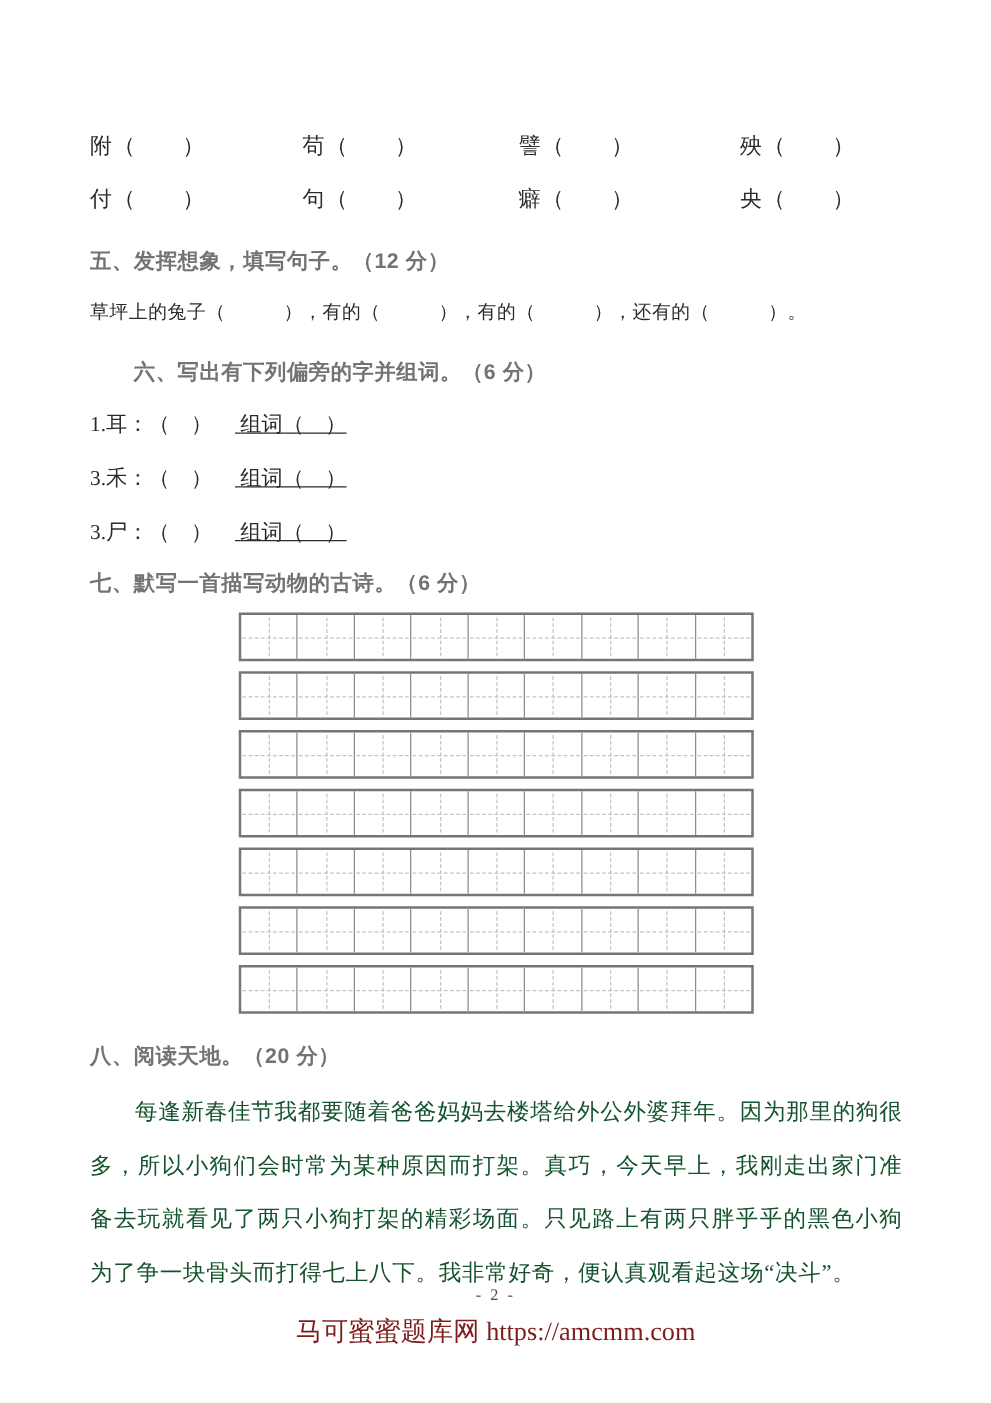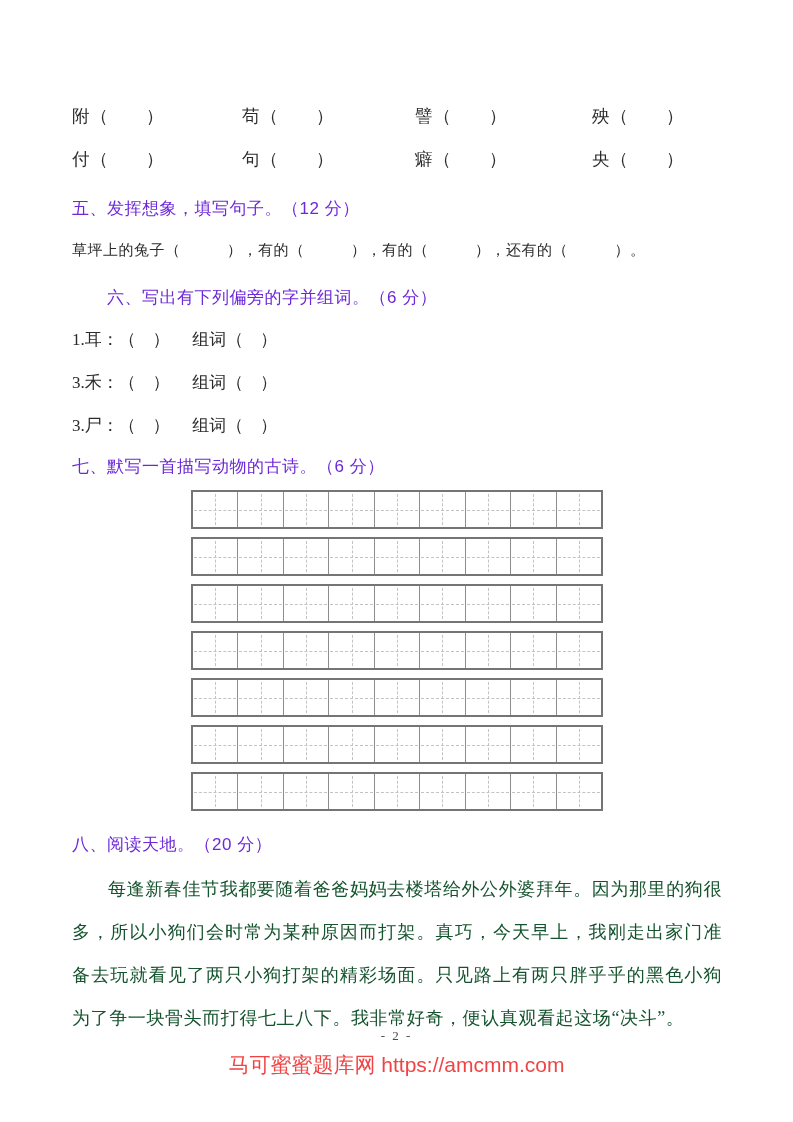--- a/index.html
+++ b/index.html
@@ -28,44 +28,45 @@
     font-size: 17.5px;
     line-height: 26px;
     letter-spacing: 1px;
   }
   .match-row + .match-row { margin-top: 17px; }
 
   
   .heading {
     margin: 0;
     font-family: "Liberation Sans", "DejaVu Sans", sans-serif;
-    font-weight: 400;
+    font-weight: 700;
     font-size: 17px;
     line-height: 25px;
-    color: #6d28d9;
+    color: #737373;
     letter-spacing: 0.5px;
   }
   .mt-s5 { margin-top: 24px; }
   .mt-s6 { margin-top: 22px; margin-left: 35px; }
   .mt-s7 { margin-top: 15px; }
   .mt-s8 { margin-top: 21px; }
 
   
   .fill-line {
     margin: 16px 0 0 0;
     font-size: 15px;
     line-height: 26px;
     letter-spacing: 0.5px;
   }
 
   
   .six-item {
     margin-top: 17px;
     font-size: 17px;
     line-height: 26px;
+    text-decoration: underline;
   }
   .six-label {
     display: inline-block;
     width: 116px;
   }
 
   
   .poem-grid {
     margin-top: 11px;
     margin-left: 119px;
@@ -123,23 +124,23 @@
     top: 1028px;
     text-align: center;
   }
   .pagenum {
     font-size: 13px;
     color: #4a4a4a;
     letter-spacing: 2px;
   }
   .site {
     margin-top: 7px;
-    font-family: Liberation Sans, sans-serif;
+    font-family: Liberation Serif, serif;
     font-size: 21px;
-    color: #ef4444;
+    color: #7f1d1d;
   }
 </style>
 </head>
 <body>
 
 <div class="page">
 
   <div>
     <div class="match-row">
       <span>附（　　）</span>

